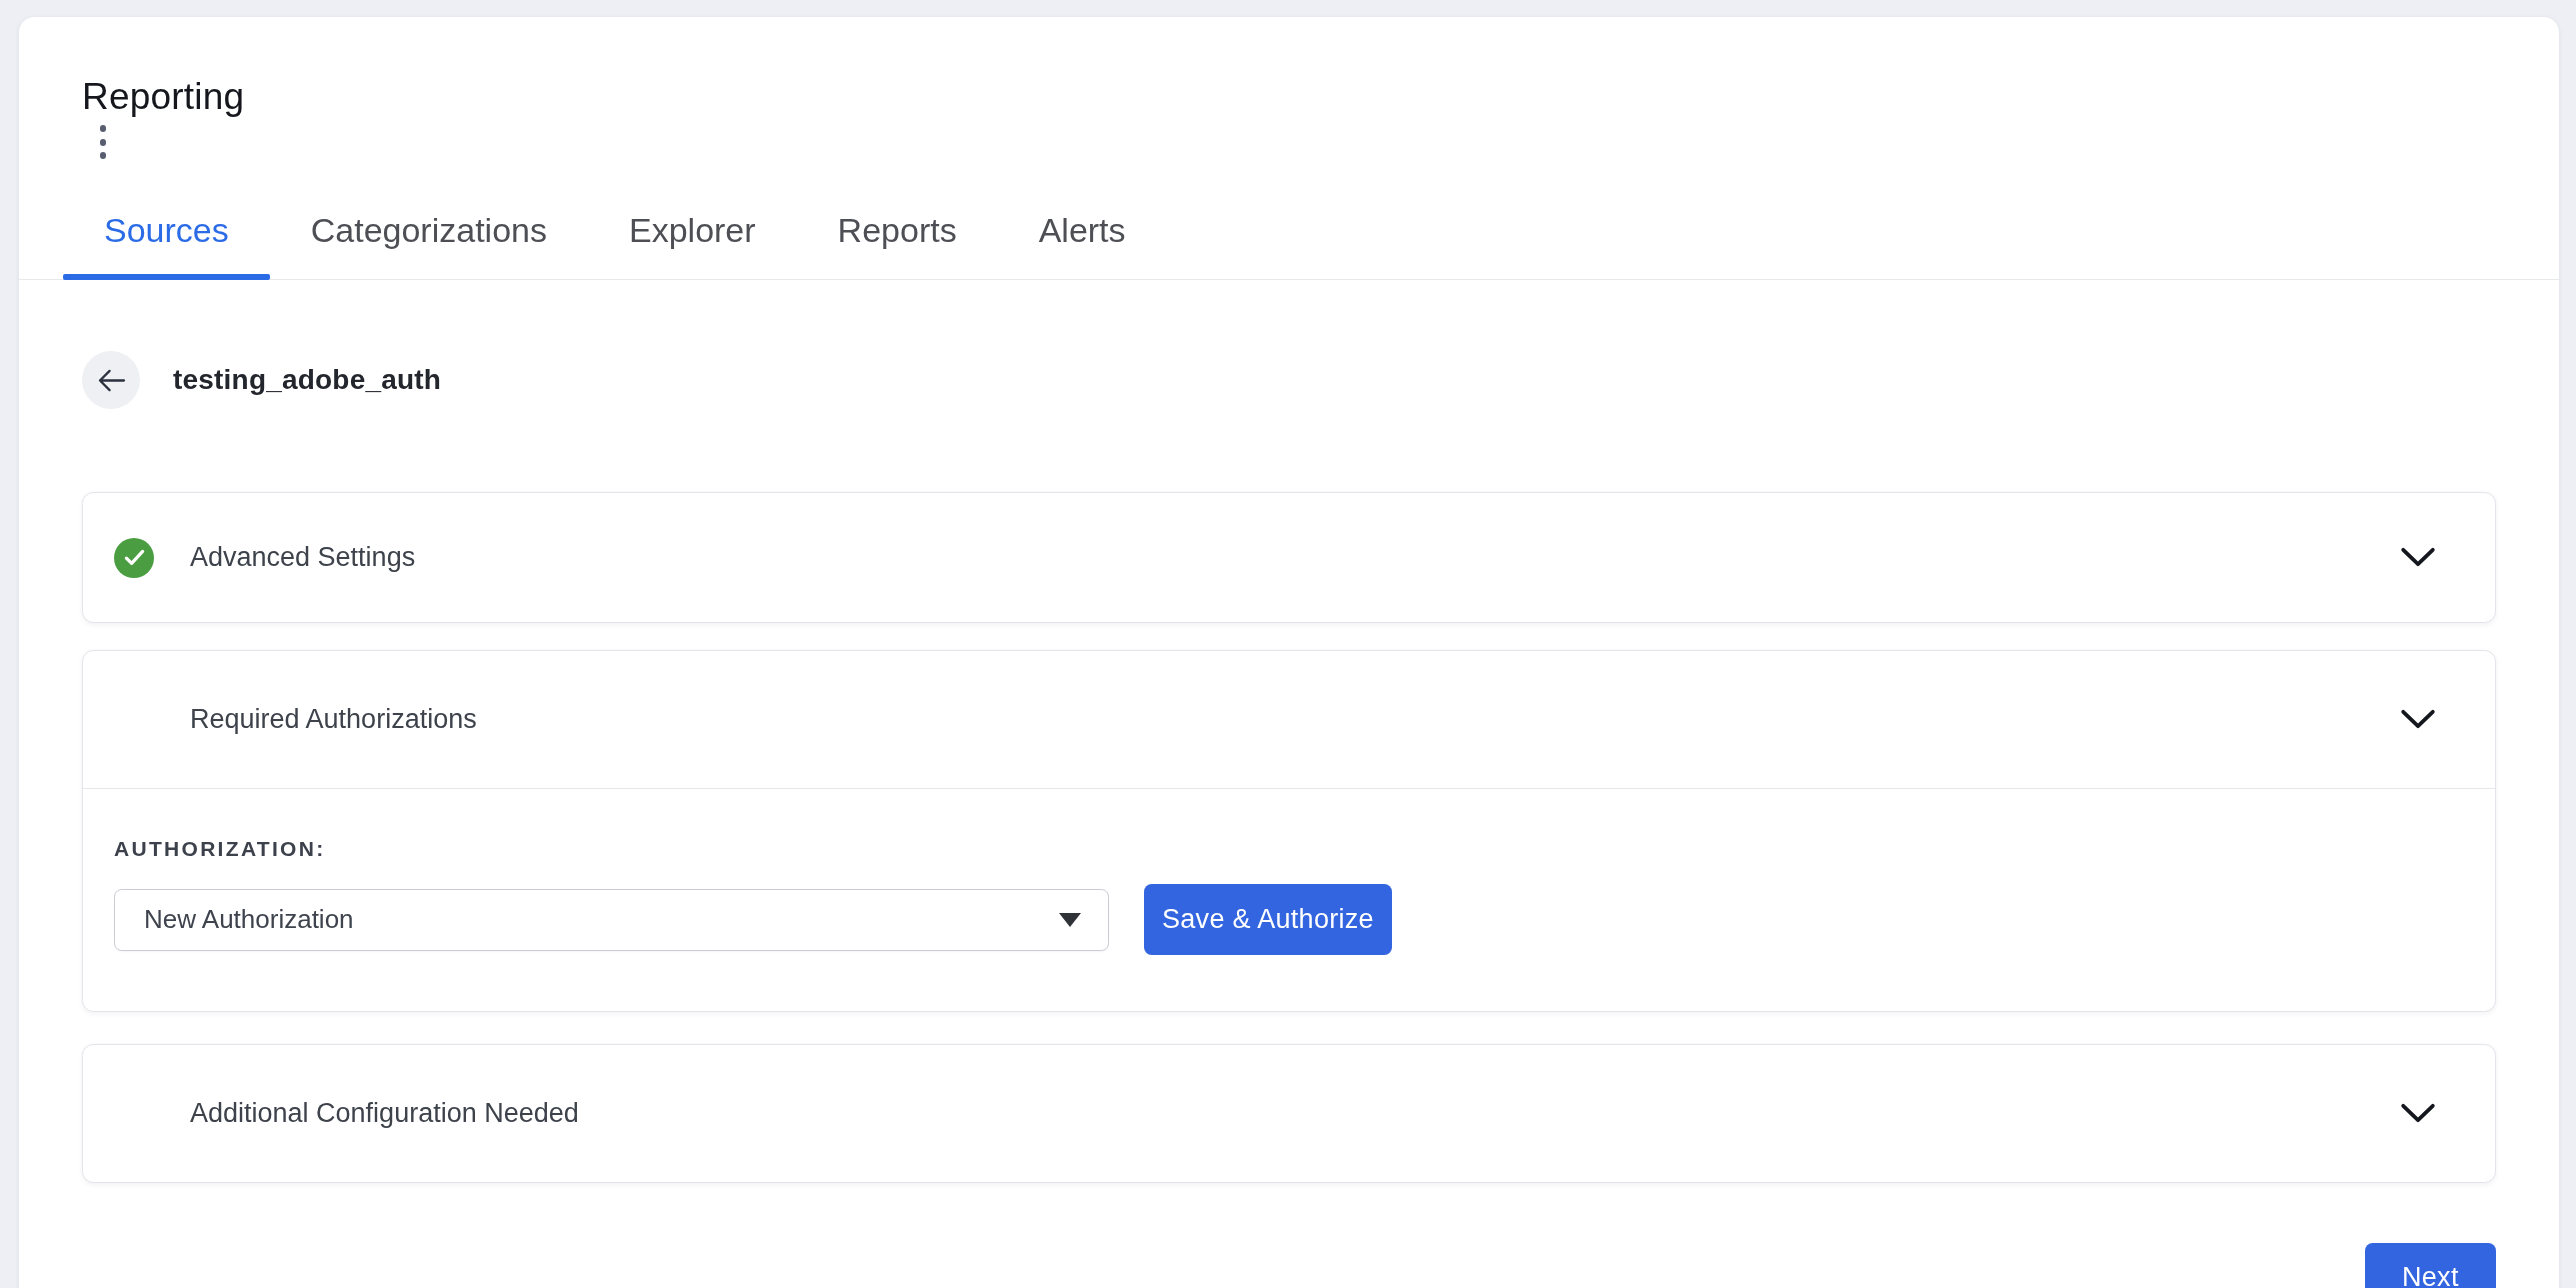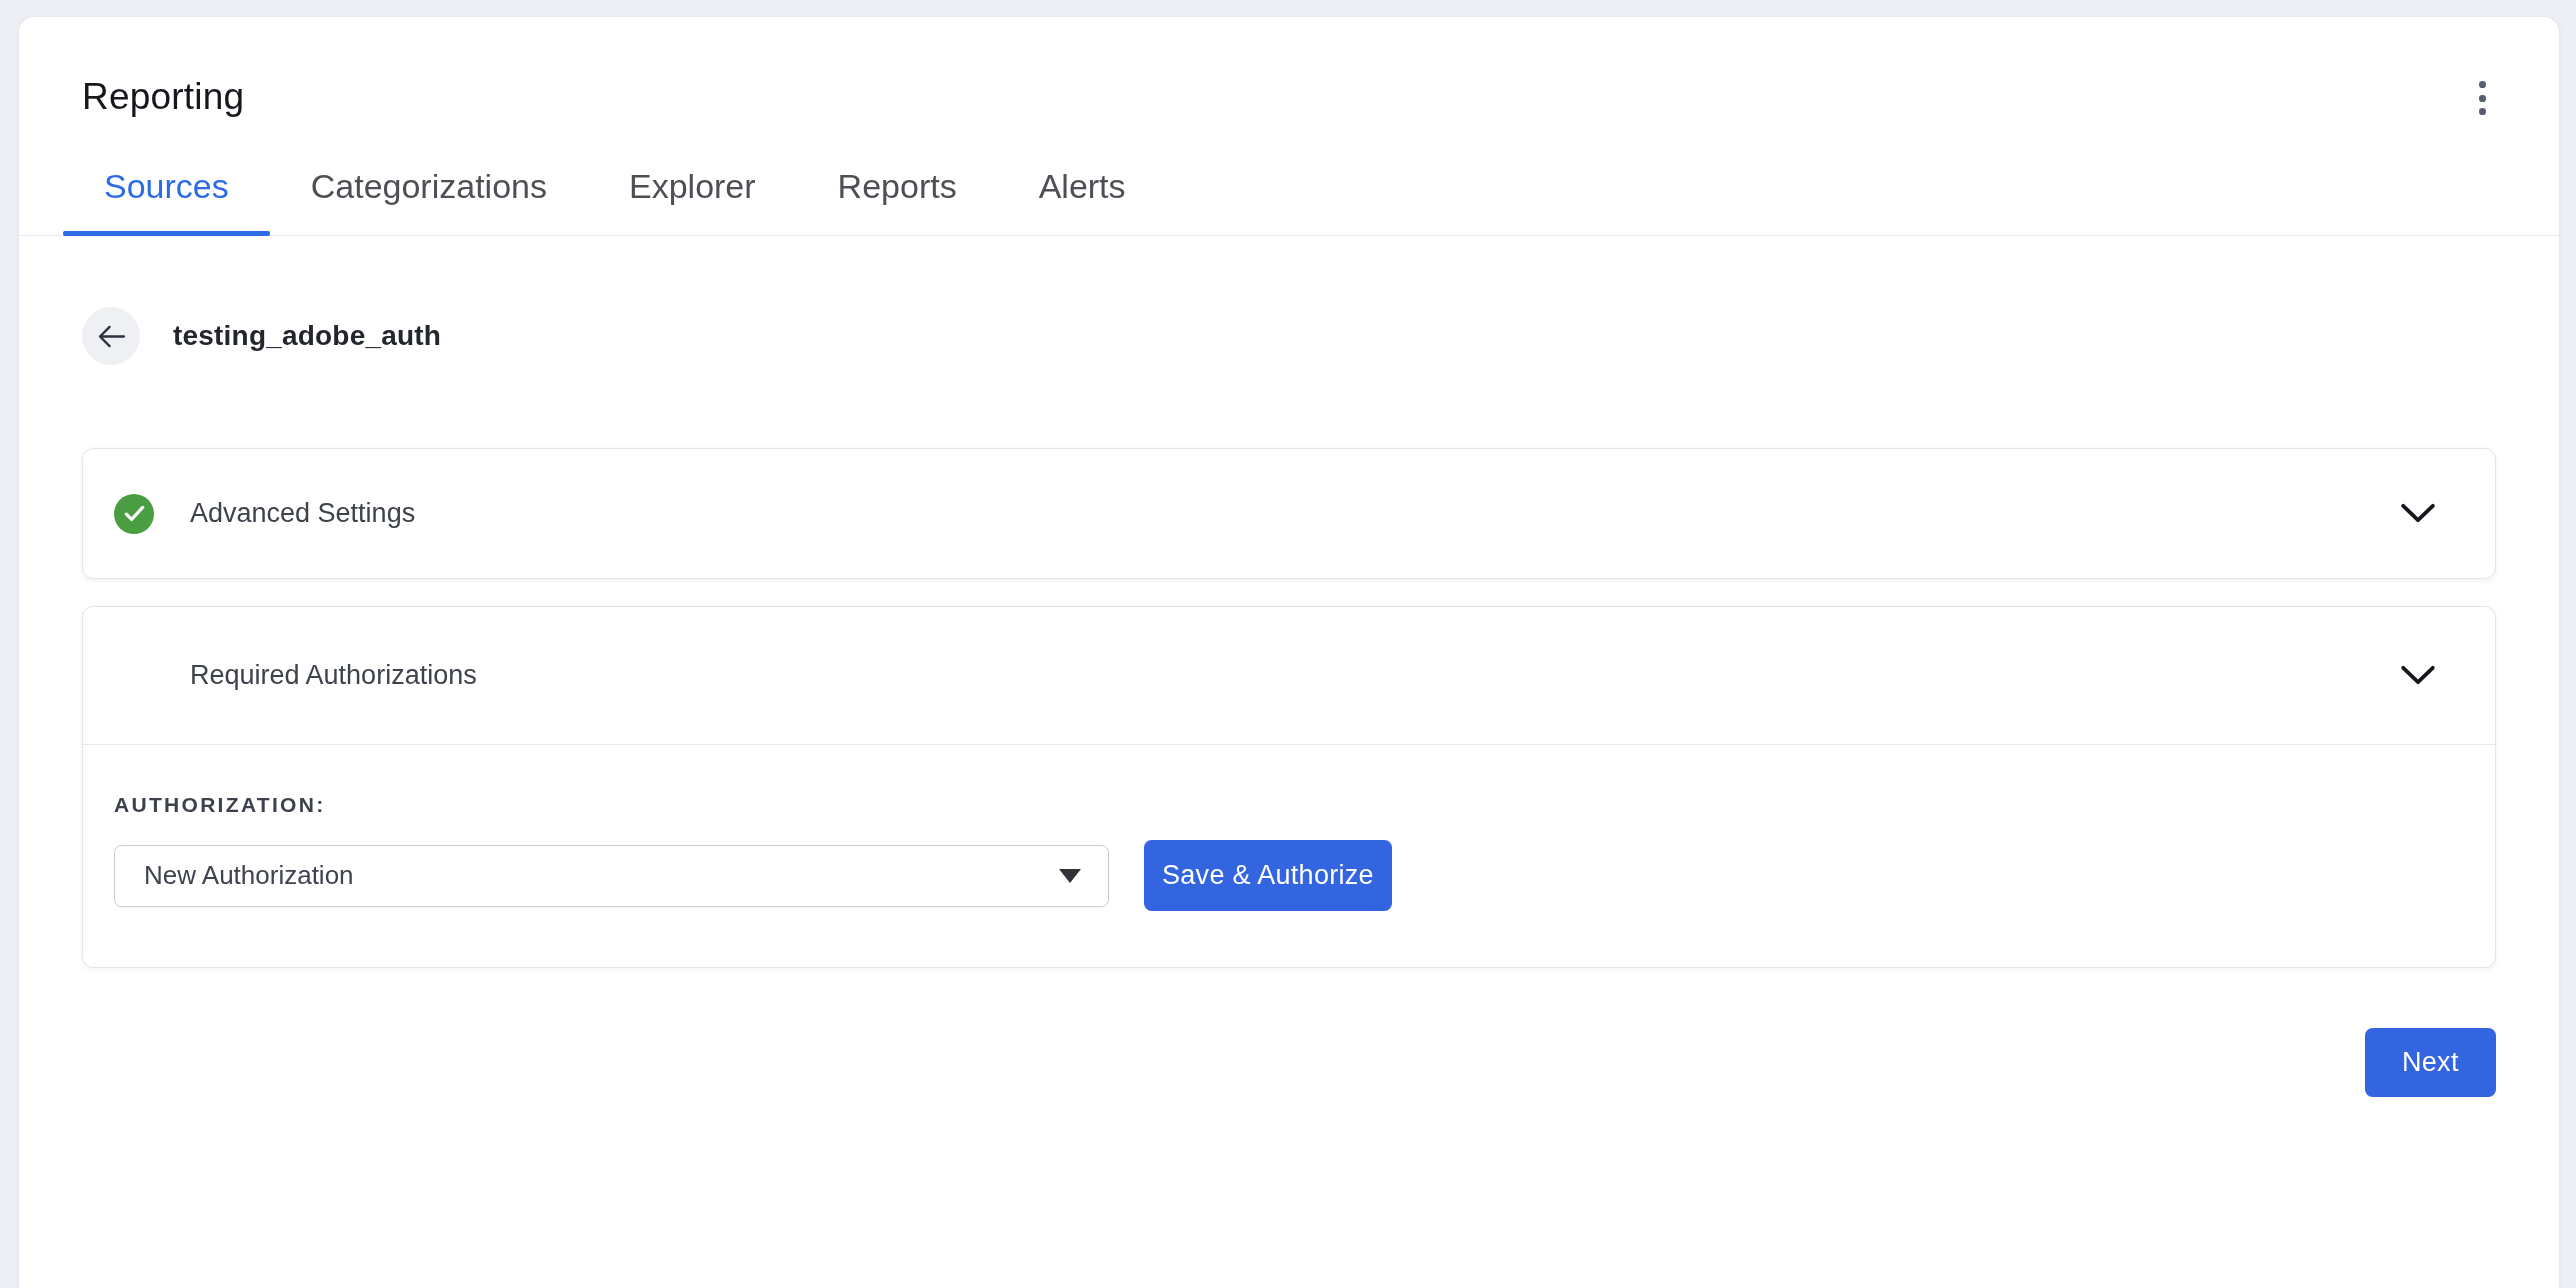--- a/index.html
+++ b/index.html
@@ -11,21 +11,21 @@
   }
   .card {
     position: absolute;
     left: 19px; right: 17.3px; top: 17.3px;
     height: 1346px;
     background: #ffffff;
     border-radius: 15.4px 15.4px 0 0;
     box-shadow: 0 1px 4.8px rgba(30,35,60,0.08);
   }
   .card-header { padding: 58px 63px 0 63px; }
-  .title-row { display: flex; align-items: flex-start; justify-content: space-between; }
+  .title-row { display: flex; align-items: flex-start; justify-content: space-between; flex-direction: column; }
   .page-title {
     font-size: 37px; font-weight: 500; color: #15171c;
     letter-spacing: 0.2px; line-height: 44px;
   }
   .kebab {
     width: 42px; height: 42px; margin-top: 1.9px; margin-right: -7.7px;
     display: flex; flex-direction: column; align-items: center; justify-content: center;
     gap: 6.7px; cursor: pointer; border-radius: 50%;
   }
   .kebab .dot { width: 6.7px; height: 6.7px; border-radius: 50%; background: #585e70; }
@@ -181,20 +181,31 @@
         <div class="auth-row">
           <div class="select">
             <span class="select-value">New Authorization</span>
             <span class="select-arrow"></span>
           </div>
           <button class="btn-primary save-btn">Save &amp; Authorize</button>
         </div>
       </div>
     </div>
 
+    <div class="panel panel-3">
+      <div class="panel-header">
+        <div class="icon-slot"></div>
+        <div class="panel-title">Additional Configuration Needed</div>
+        <span class="chevron">
+          <svg width="36" height="21" viewBox="0 0 37 22" fill="none">
+            <path d="M3 3 L18.5 18 L34 3" stroke="#14171d" stroke-width="4" stroke-linecap="round" stroke-linejoin="round"></path>
+          </svg>
+        </span>
+      </div>
+    </div>
 
     <div class="footer-row">
       <button class="btn-primary next-btn">Next</button>
     </div>
 
   </div>
 </div>
 
 
 </body></html>

